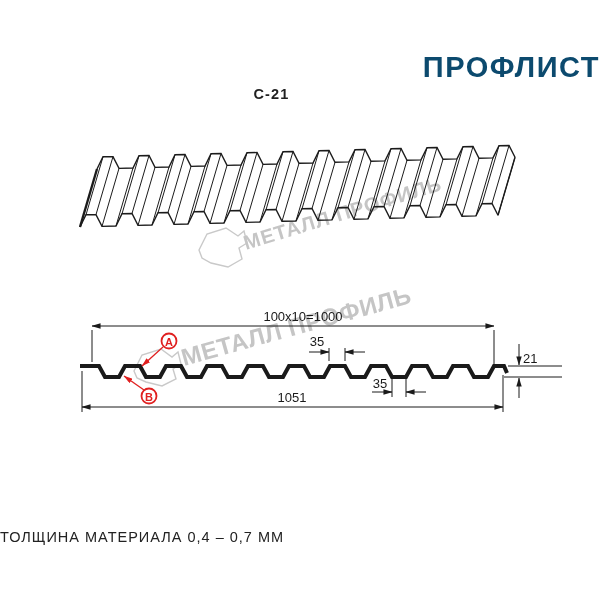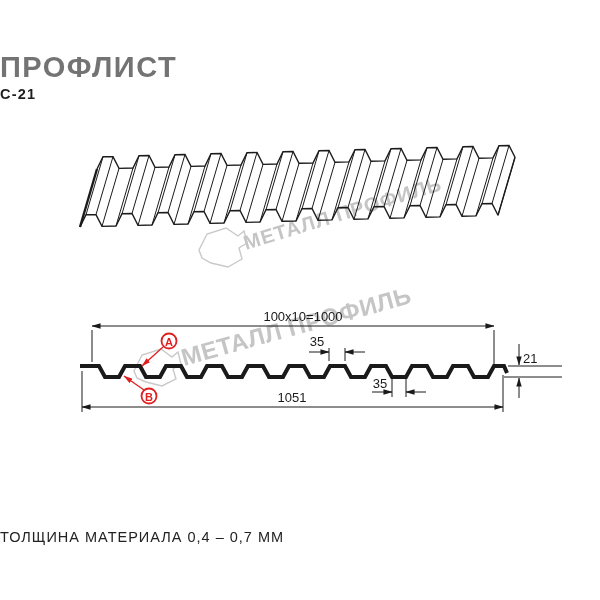--- a/index.html
+++ b/index.html
@@ -1,20 +1,20 @@
 <!DOCTYPE html>
 <html><head>
 <meta charset="utf-8">
 <style>
   html,body{margin:0;padding:0;background:#fff;}
   .page{position:relative;width:600px;height:600px;background:#ffffff;overflow:hidden;
         font-family:"Liberation Sans","DejaVu Sans",sans-serif;}
-  .title{position:absolute;top:51px;left:0;width:600px;text-align:left;
-         font-size:29px;font-weight:700;letter-spacing:1.5px;color:#737373;}
-  .model{position:absolute;top:86px;left:0;width:543px;
+  .title{position:absolute;top:51px;left:0;width:600px;text-align:right;
+         font-size:29px;font-weight:700;letter-spacing:1.5px;color:#0c4a6e;}
+  .model{position:absolute;top:86px;left:0;width:543px;text-align:center;
          font-size:14.5px;font-weight:600;letter-spacing:1.2px;color:#1f1f1f;}
   .note{position:absolute;top:529px;left:0;width:600px;text-align:left;
         font-size:14.5px;font-weight:500;letter-spacing:1px;color:#222;}
   svg{position:absolute;top:0;left:0;}
   .dim-text{font:13px "Liberation Sans","DejaVu Sans",sans-serif;fill:#1a1a1a;}
   .wm-text{font-weight:700;fill:#c5c5c5;}
   .callout-text{font:bold 11px "Liberation Sans","DejaVu Sans",sans-serif;fill:#e02020;}
   .blk{stroke:#1a1a1a;fill:none;}
   .red{stroke:#e02020;fill:none;}
 </style>

